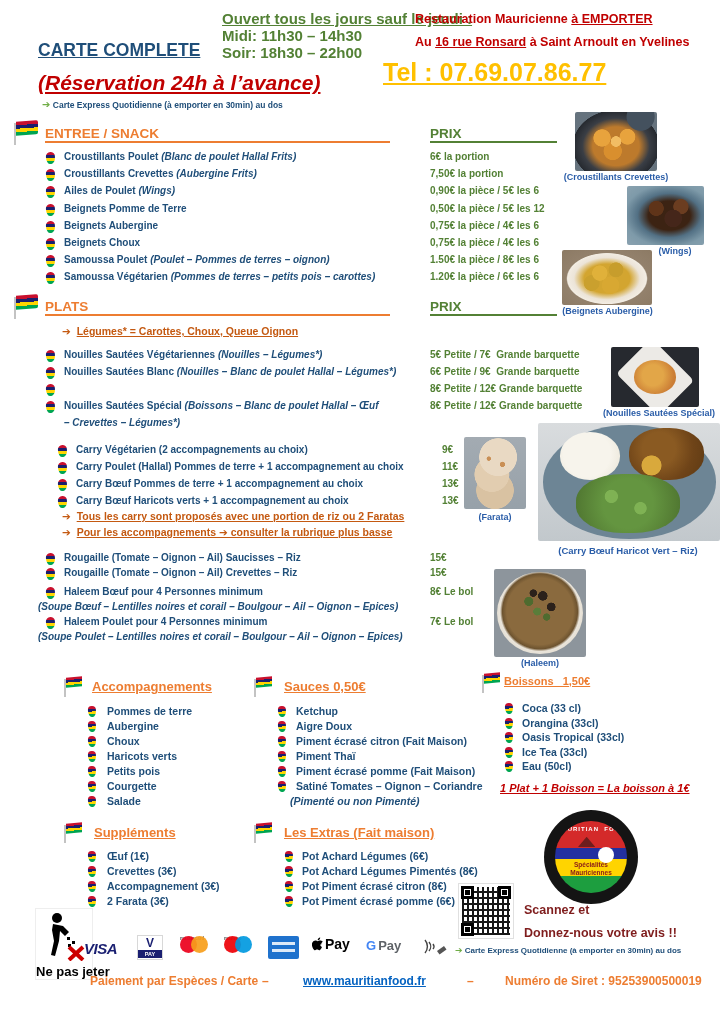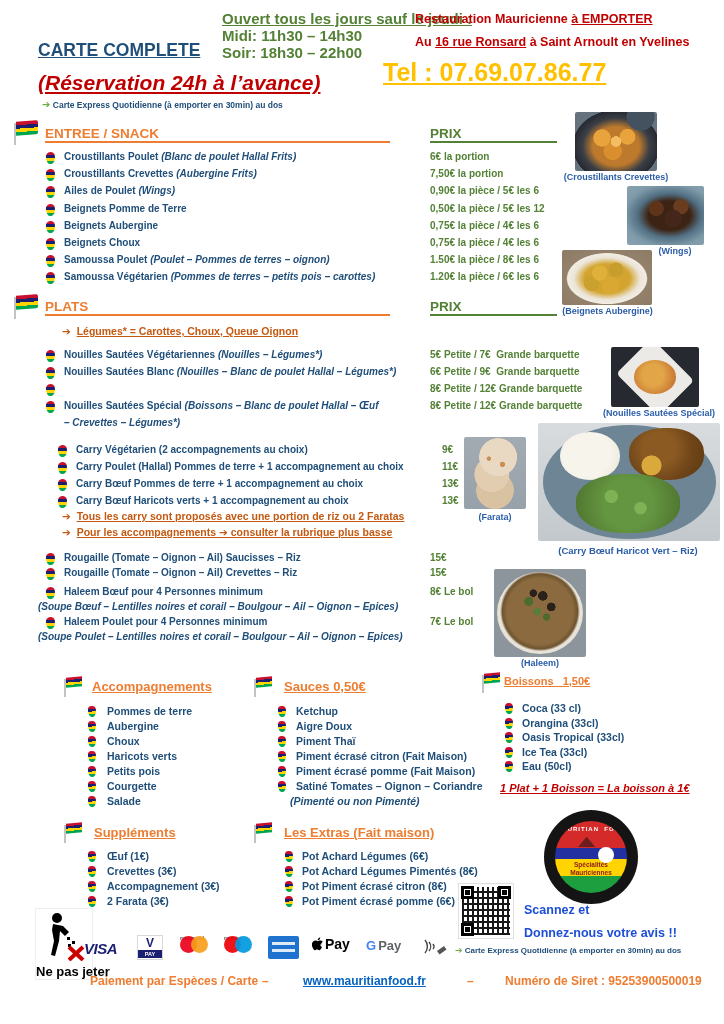--- a/index.html
+++ b/index.html
@@ -132,21 +132,21 @@
   .logo-s{position:absolute;top:40px;left:0;right:0;text-align:center;font-size:6.5px;line-height:7.5px;color:#8a1a1a}
 
   
   .qr{left:459px;top:884px;width:54px;height:54px;background:#fff;outline:1px solid #e0e0e0}
   .qr .noise{position:absolute;inset:3px;opacity:.9;background:
       repeating-linear-gradient(90deg,#000 0 2px,transparent 2px 5px),
       repeating-linear-gradient(0deg,#000 0 2px,transparent 2px 6px)}
   .qr .f{position:absolute;width:13px;height:13px;border:3px solid #000;background:#fff;box-sizing:border-box}
   .qr .f::after{content:"";position:absolute;inset:1px;background:#000}
   .qr .f.tl{left:2px;top:2px}.qr .f.tr{right:2px;top:2px}.qr .f.bl{left:2px;bottom:2px}
-  .scan-line{color:#1d4ed8;font-size:12.5px;white-space:nowrap}
+  .scan-line{color:#7f1d1d;font-size:12.5px;white-space:nowrap}
 
   
   .npj{left:35px;top:908px;width:56px;height:70px;border:1px solid #eee;text-align:center}
   .npj-label{position:absolute;left:0;right:0;bottom:0;font-size:13px;color:#000;white-space:nowrap}
   .pay-visa{color:#1A1F71;font-size:15px;font-style:italic;letter-spacing:-.5px}
   .pay-vpay{width:26px;height:25px;background:#fff;border:1px solid #d8d8d8;text-align:center;box-sizing:border-box}
   .pay-vpay .v{color:#1A1F71;font-size:12px;line-height:14px;display:block}
   .pay-vpay .p{display:block;background:#1A1F71;color:#fff;font-size:5.5px;line-height:8px}
   .mc-circles{position:relative;width:30px;height:18px}
   .mc-circles i{position:absolute;top:0;width:17px;height:17px;border-radius:50%;opacity:.92}
@@ -392,25 +392,25 @@
   <div class="srow">
       <span class="sbullet"></span>
       <span class="stxt"><span>Ketchup</span><span class="cont"></span></span>
     </div>
       <div class="srow">
       <span class="sbullet"></span>
       <span class="stxt"><span>Aigre Doux</span><span class="cont"></span></span>
     </div>
       <div class="srow">
       <span class="sbullet"></span>
+      <span class="stxt"><span>Piment écrasé citron (Fait Maison)</span><span class="cont"></span></span>
+    </div>
+      <div class="srow">
+      <span class="sbullet"></span>
       <span class="stxt"><span>Piment Thaï</span><span class="cont"></span></span>
-    </div>
-      <div class="srow">
-      <span class="sbullet"></span>
-      <span class="stxt"><span>Piment écrasé citron (Fait Maison)</span><span class="cont"></span></span>
     </div>
       <div class="srow">
       <span class="sbullet"></span>
       <span class="stxt"><span>Piment écrasé pomme (Fait Maison)</span><span class="cont"></span></span>
     </div>
       <div class="srow">
       <span class="sbullet"></span>
       <span class="stxt"><span>Satiné Tomates – Oignon – Coriandre</span><span class="cont"></span></span>
     </div>
       <div class="srow subrow">

